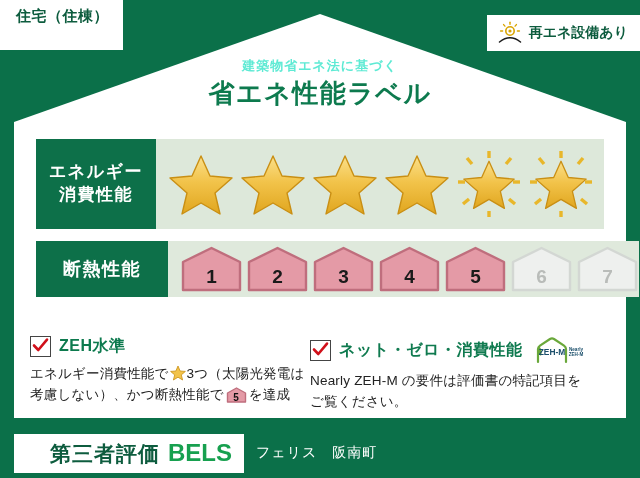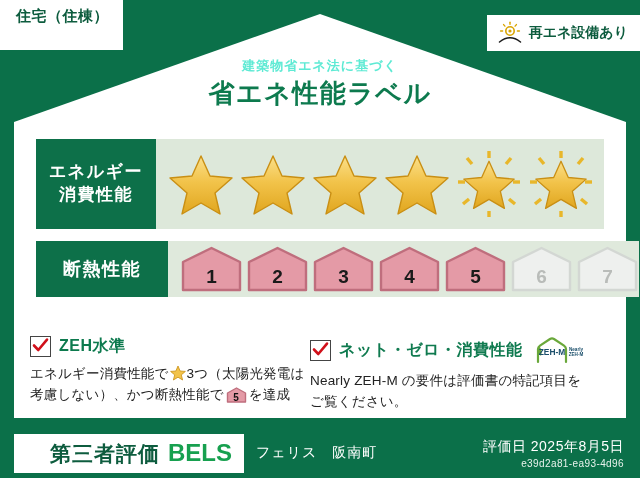--- a/index.html
+++ b/index.html
@@ -317,19 +317,15 @@
       <div class="note-body">Nearly ZEH-M の要件は評価書の特記項目をご覧ください。</div>
     </div>
   </div>
 
   <div class="footer">
     <div class="bels-box">
       <span class="bels-ja">第三者評価</span>
       <span class="bels-en">BELS</span>
     </div>
     <span class="bels-owner">フェリス　阪南町</span>
-    <div class="footer-right">
-      <div class="eval-date">評価日 2025年8月5日</div>
-      <div class="eval-id">e39d2a81-ea93-4d96</div>
-    </div>
   </div>
 
 </div>
 
 </body></html>

